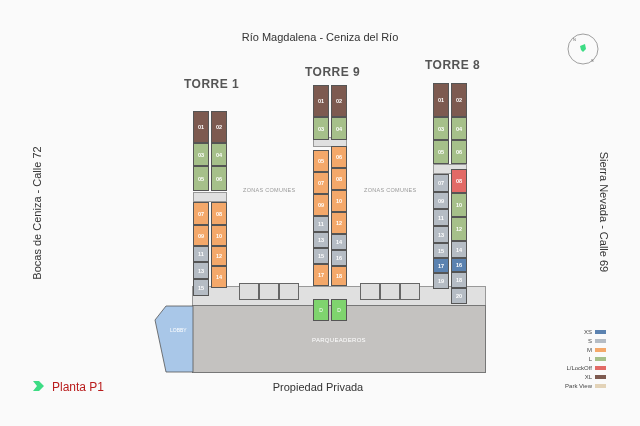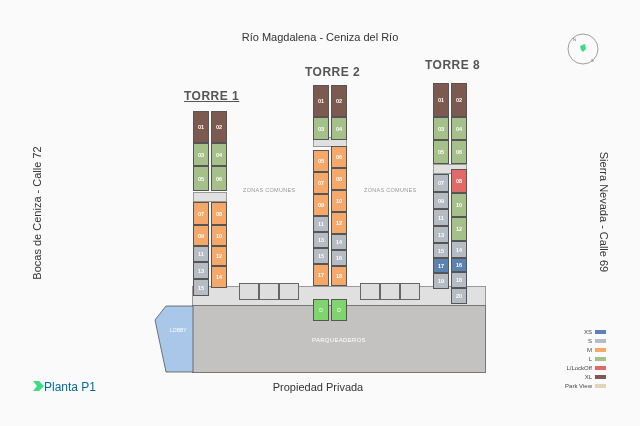--- a/index.html
+++ b/index.html
@@ -12,41 +12,41 @@
   .street-right{left:604px;top:212px;transform:translate(-50%,-50%) rotate(90deg);}
   .tower-title{font-weight:bold;font-size:12px;color:#555;letter-spacing:0.5px;white-space:nowrap;}
   .unit{position:absolute;width:16px;box-sizing:border-box;border:1px solid #555;font-size:5.5px;color:#fff;display:flex;align-items:center;justify-content:center;font-weight:bold;}
   .gray-band{position:absolute;background:#e0e0e0;border:1px solid #999;box-sizing:border-box;}
   .zone{font-size:5.5px;color:#999;letter-spacing:0.3px;white-space:nowrap;}
   .small-box{position:absolute;background:#dedede;border:1px solid #666;box-sizing:border-box;}
   .parking{position:absolute;left:192px;top:305px;width:294px;height:68px;background:#c4c2c0;border:1px solid #777;box-sizing:border-box;}
   .green-box{position:absolute;width:16px;height:22px;background:#7fd46e;border:1px solid #555;box-sizing:border-box;display:flex;align-items:center;justify-content:center;font-size:5px;color:#fff;}
   .legend-row{position:absolute;right:34px;height:8px;font-size:6px;color:#444;display:flex;align-items:center;gap:3px;white-space:nowrap;}
   .legend-sw{width:11px;height:4px;display:inline-block;}
-  .brand{left:33px;top:380px;display:flex;align-items:center;gap:0;font-size:12px;color:#0369a1;}
+  .brand{left:33px;top:380px;display:flex;align-items:center;gap:8px;font-size:12px;color:#b91c1c;}
 </style>
 </head>
 <body>
 
 <div class="abs street street-top">Río Magdalena - Ceniza del Río</div>
 <div class="abs street street-bottom">Propiedad Privada</div>
 <div class="abs street street-left">Bocas de Ceniza - Calle 72</div>
 <div class="abs street street-right">Sierra Nevada - Calle 69</div>
 
 <div class="abs" style="left:566px;top:32px;width:34px;height:34px;">
   <svg width="34" height="34" viewBox="0 0 34 34">
     <circle cx="17" cy="17" r="15" fill="none" stroke="#888" stroke-width="0.8"></circle>
     <path d="M14 14 L19 12 L20 17 L17 20 L15 18 Z" fill="#3ddc84"></path>
     <text x="7" y="9" font-size="4" fill="#666" font-family="Liberation Sans, sans-serif">N</text>
     <text x="25" y="30" font-size="4" fill="#666" font-family="Liberation Sans, sans-serif">S</text>
   </svg>
 </div>
 
-<div class="abs tower-title" style="left:184px;top:89px;text-decoration:underline;">TORRE 1</div>
-<div class="abs tower-title" style="left:305px;top:65px;">TORRE 2</div>
+<div class="abs tower-title" style="left:184px;top:77px;">TORRE 1</div>
+<div class="abs tower-title" style="left:305px;top:65px;">TORRE 9</div>
 <div class="abs tower-title" style="left:425px;top:58px;">TORRE 8</div>
 
 <div class="gray-band" style="left:192px;top:286px;width:294px;height:20px;"></div>
 
 <div class="abs zone" style="left:243px;top:187px;">ZONAS COMUNES</div>
 <div class="abs zone" style="left:364px;top:187px;">ZONAS COMUNES</div>
 
 <div>
   <div class="gray-band" style="left:193px;top:192px;width:34px;height:10px;"></div>
   <div class="unit" style="left:193px;top:111px;height:32px;background:#7d5a50;">01</div>

